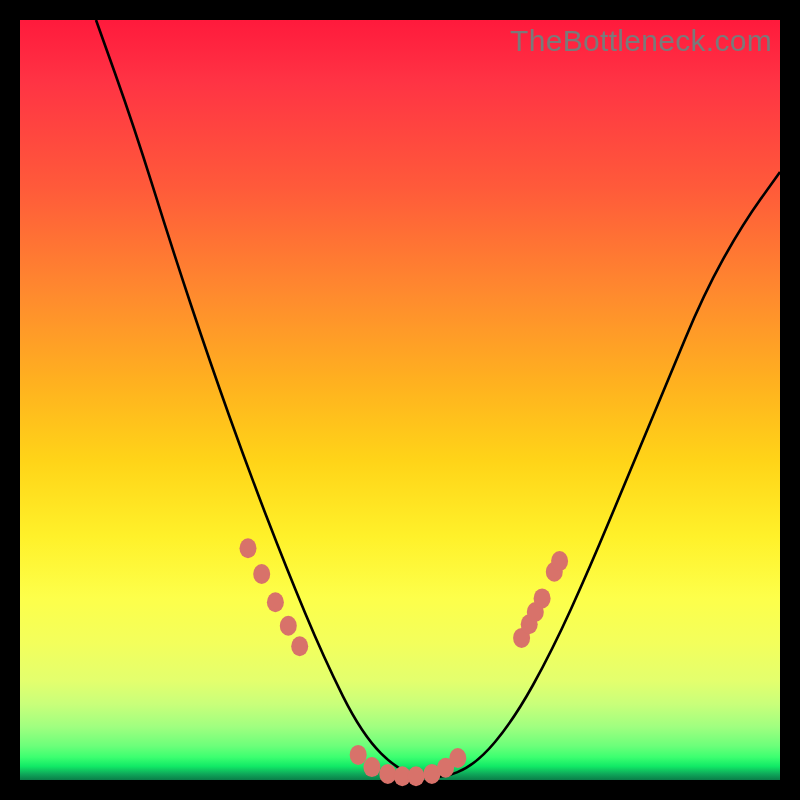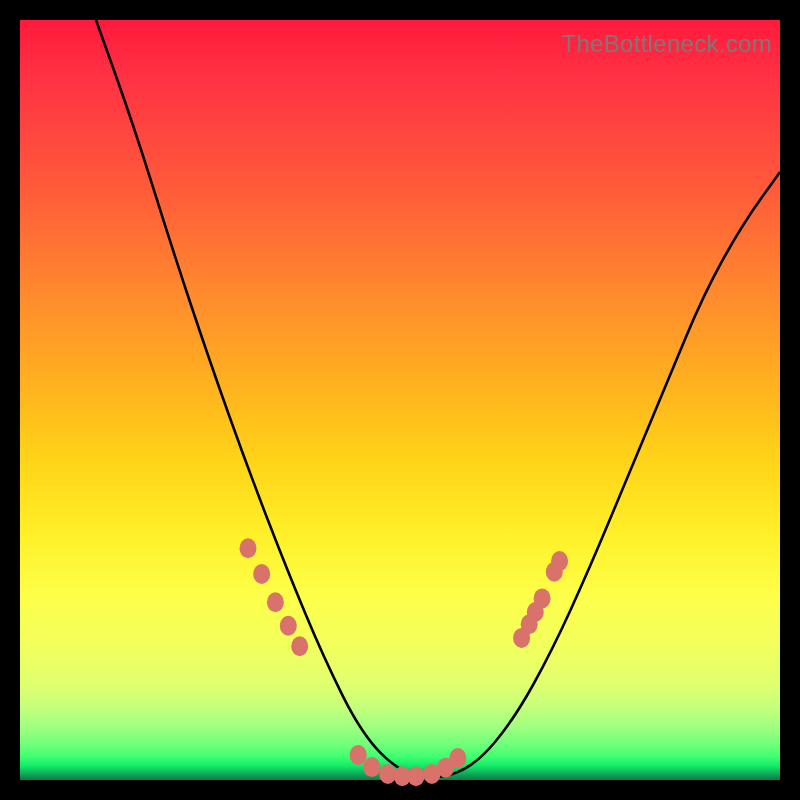--- a/index.html
+++ b/index.html
@@ -42,24 +42,24 @@
       #a0ff80 93%,
       #6cff7a 95.5%,
       #3cff70 97%,
       #11e966 98.2%,
       #0fa85a 99.2%,
       #0a7d48 100%
     );
   }
   .watermark {
     position: absolute;
-    top: 10px;
+    top: 4px;
     right: 8px;
     color: #7a7a7a;
-    font-size: 24px;
+    font-size: 30px;
     font-weight: 500;
     letter-spacing: 0.3px;
     pointer-events: none;
   }
   svg.curve {
     position: absolute;
     left: 0;
     top: 0;
     width: 760px;
     height: 760px;

